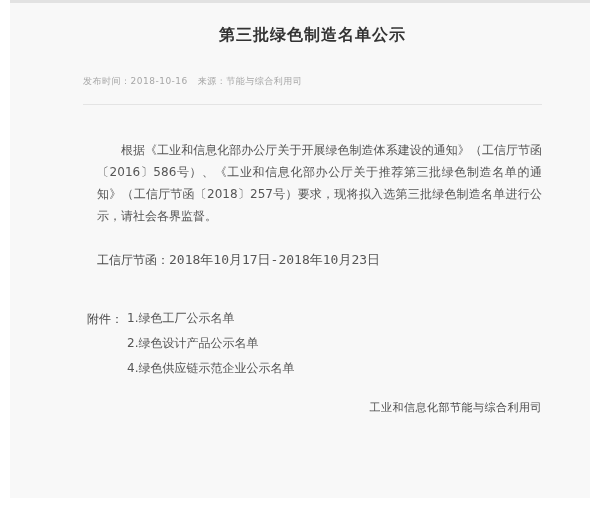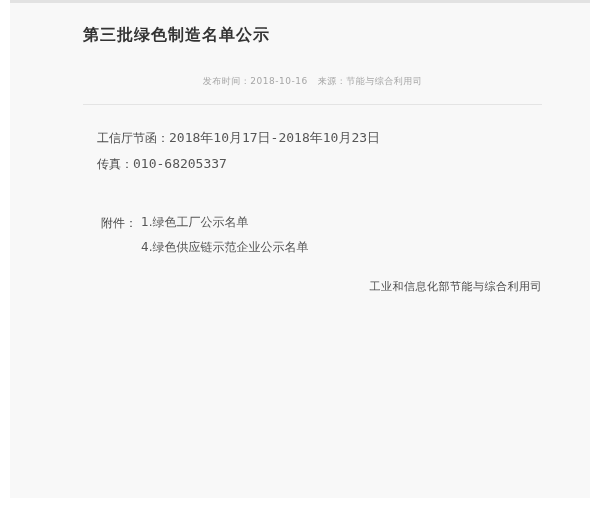--- a/index.html
+++ b/index.html
@@ -13,29 +13,28 @@
     position: absolute;
     left: 10px; right: 10px; top: 0; bottom: 8px;
     background: #f8f8f8;
     border-top: 3px solid #e2e2e2;
   }
   .inner {
     padding: 0 48px 0 73px;
   }
   .title {
     margin: 22px 0 0 0;
-    text-align: left;
+    text-align: center;
     font-size: 16px;
     font-weight: bold;
     letter-spacing: 1px;
     color: #333333;
   }
   .meta {
     margin-top: 29px;
-    text-align: center;
     font-size: 9px;
     color: #a6a6a6;
     letter-spacing: 0.5px;
   }
   .meta .sep { display: inline-block; width: 10px; }
   .divider {
     margin: 16px 0 0 0;
     border: none;
     border-top: 1px solid #e4e4e4;
     height: 0;
@@ -56,21 +55,21 @@
     color: #4a4a4a;
     height: 26px;
     line-height: 14px;
   }
   .detail-row .value {
     font-family: "DejaVu Sans Mono", "Liberation Mono", monospace;
     font-size: 13px;
     color: #555555;
   }
   .attachments {
-    margin: 32px 0 0 18px;
+    margin: 32px 0 0 4px;
     display: flex;
     align-items: flex-start;
     font-size: 12px;
     color: #4a4a4a;
   }
   .att-label { flex: 0 0 auto; }
   .att-list {
     list-style: none;
     margin: 0; padding: 0 0 0 4px;
   }
@@ -95,34 +94,33 @@
   <div class="inner">
 
     <h1 class="title">第三批绿色制造名单公示</h1>
 
     <div class="meta">
       <span>发布时间：</span><span>2018-10-16</span><span class="sep"></span><span>来源：</span><span>节能与综合利用司</span>
     </div>
 
     <hr class="divider">
 
+    <p class="body-text">根据《工业和信息化部办公厅关于开展绿色制造体系建设的通知》（工信厅节函〔2016〕586号）、《工业和信息化部办公厅关于推荐第三批绿色制造名单的通知》（工信厅节函〔2018〕257号）要求，现将拟入选第三批绿色制造名单进行公示，请社会各界监督。</p>
 
     <div class="details">
       <div class="detail-row">
         <span class="label">工信厅节函：</span><span class="value">2018年10月17日-2018年10月23日</span>
-      </div>
-      <div class="detail-row">
-        <span class="label">传真：</span><span class="value">010-68205337</span>
       </div>
     </div>
 
     <div class="attachments">
       <span class="att-label">附件：</span>
       <ul class="att-list">
         <li>1.绿色工厂公示名单</li>
+        <li>2.绿色设计产品公示名单</li>
         <li>4.绿色供应链示范企业公示名单</li>
       </ul>
     </div>
 
     <div class="footer">
       <div class="signature">工业和信息化部节能与综合利用司</div>
 
     </div>
 
   </div>

